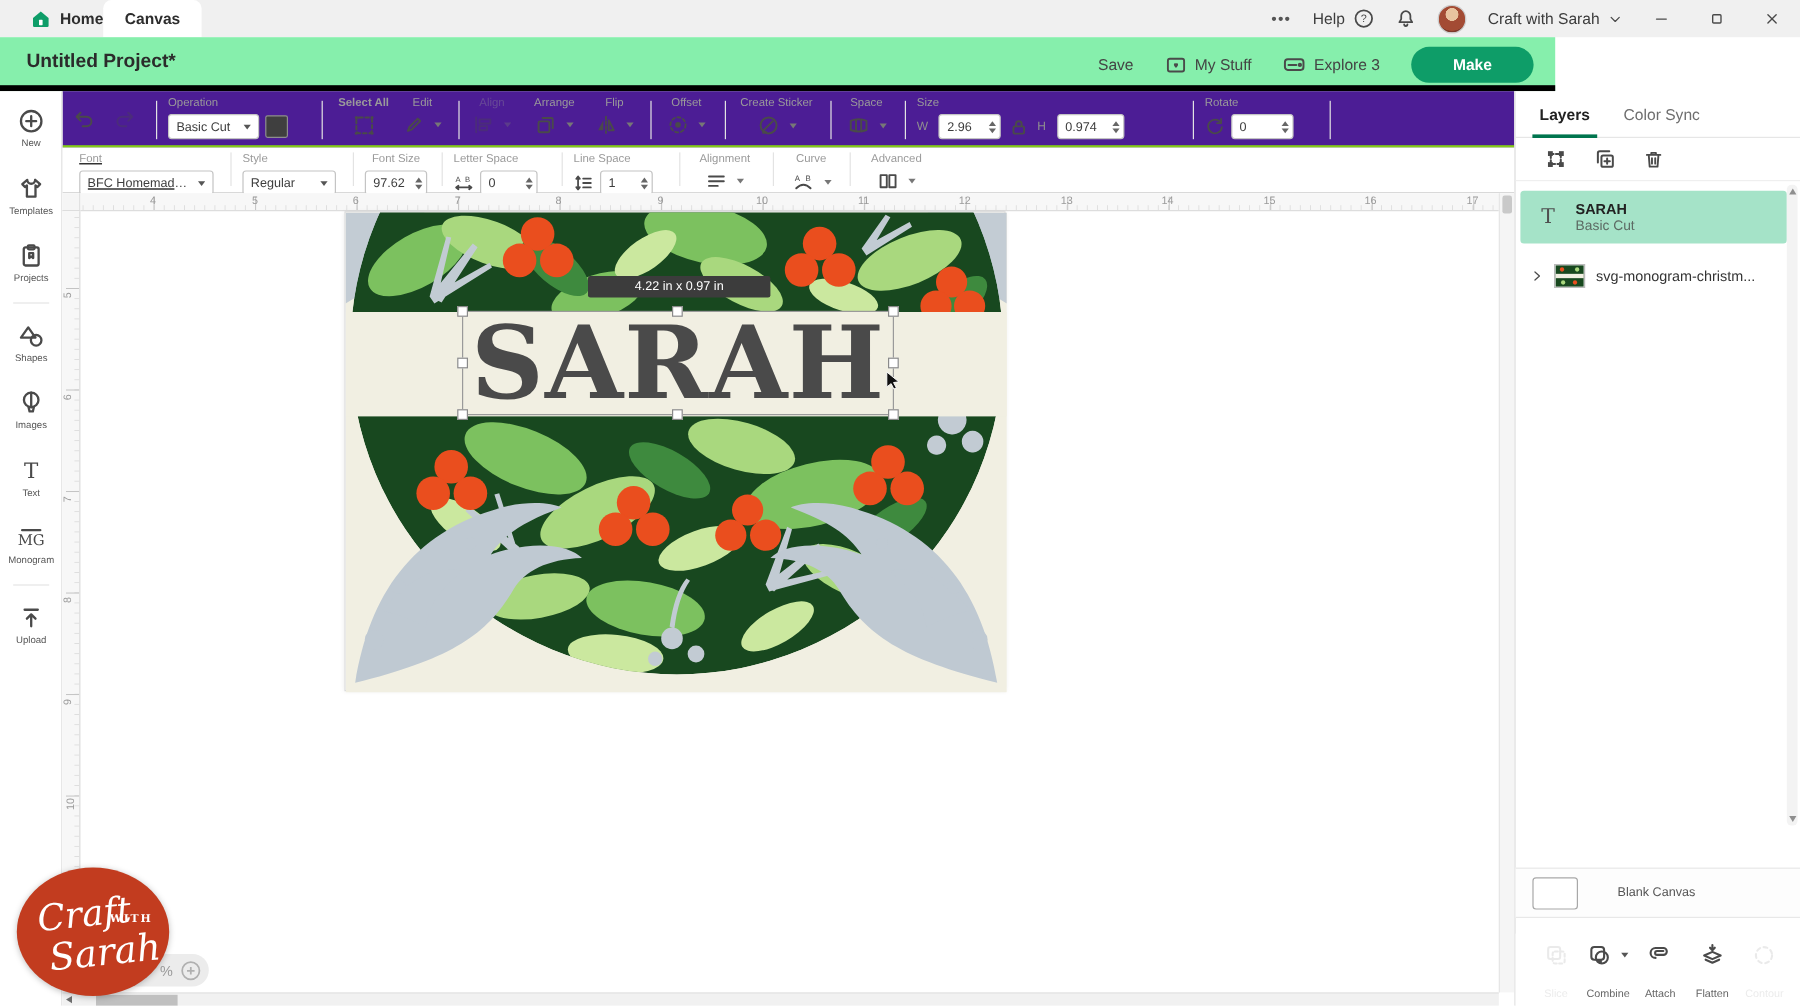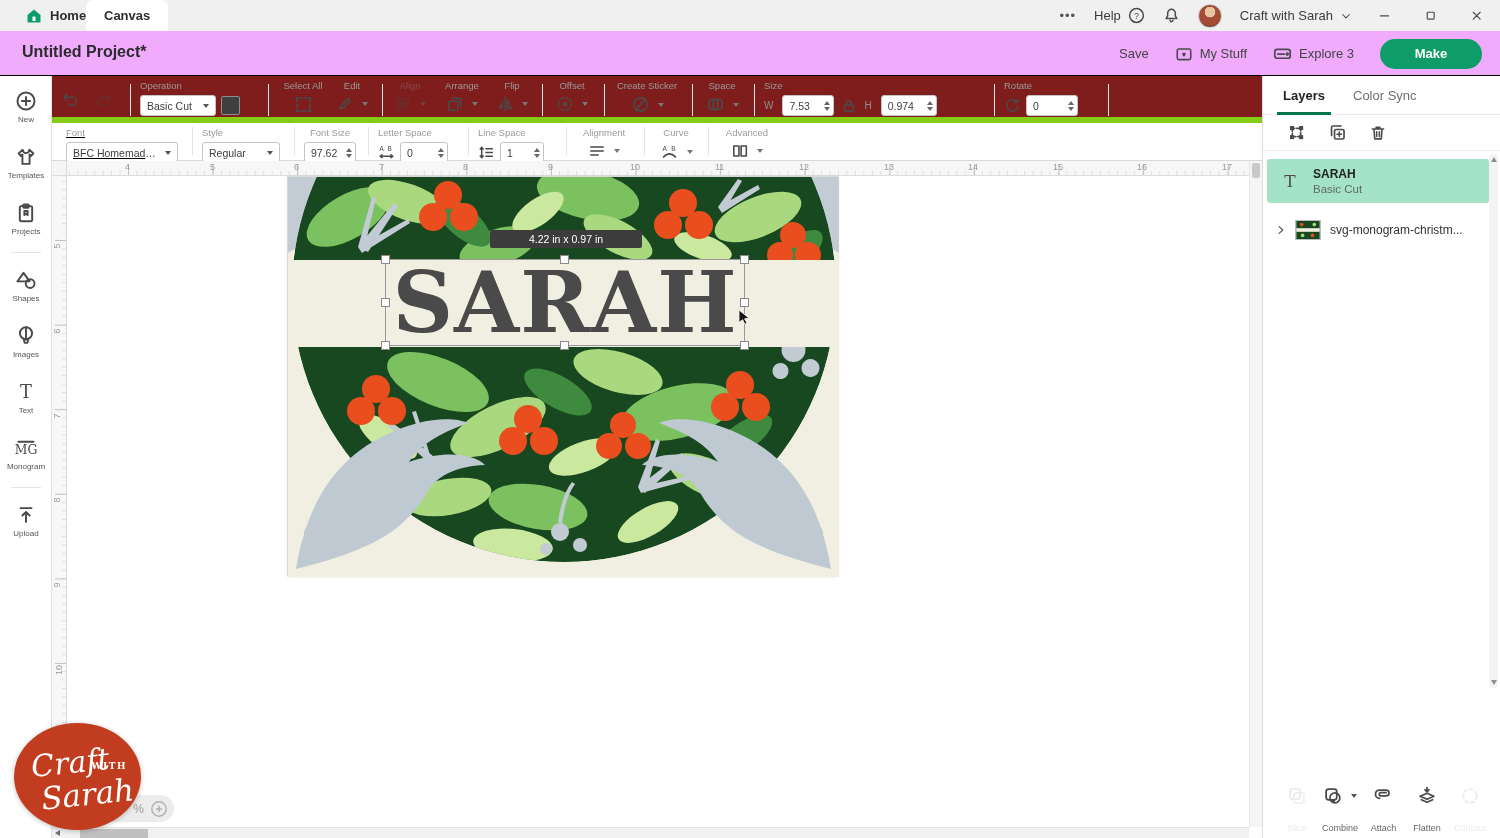--- a/index.html
+++ b/index.html
@@ -15,29 +15,29 @@
   #tab-home { left:8px; }
   #tab-canvas { left:86px; background:#fff; border-radius:7px 7px 0 0;text-align:center; }
   #tb-right { position:absolute; right:0; top:0; height:31px; display:flex; align-items:center; gap:18px; padding-right:10px; }
   #tb-right .txt { font-size:13px; color:#3c3c3c; }
   .winbtn { width:28px; height:31px; display:flex; align-items:center; justify-content:center; }
   #avatar { width:24px; height:24px; border-radius:50%;
             background:radial-gradient(circle at 50% 32%, #e8c39f 28%, #a34b34 30% 72%, #7c3a2c 74%);
             border:1px solid #ccc; }
 
   
-  #header { position:absolute; left:0; top:31px; width:1500px; height:45px; background:#f0abfc; border-bottom:1px solid #000000; }
+  #header { position:absolute; left:0; top:31px; width:1296px; height:45px; background:#86efac; border-bottom:5px solid #000000; }
   #project-title { position:absolute; left:22px; top:12px; font-size:16px; font-weight:bold; color:#2b2b2b; }
   #header-right { position:absolute; right:18px; top:7px; height:31px; display:flex; align-items:center; gap:26px; }
   .hdr-item { display:flex; align-items:center; gap:7px; font-size:13px; color:#444; cursor:pointer; }
   #make-btn { width:102px; height:30px; border:none; border-radius:15px; background:#0e9d68; color:#fff;
               font-size:13px; font-weight:bold; font-family:"Liberation Sans",sans-serif; cursor:pointer; }
 
   
-  #toolbar1 { position:absolute; left:52px; top:76px; width:1210px; height:47px; background:#7f1d1d; border-bottom:6px solid #84cc16; }
+  #toolbar1 { position:absolute; left:52px; top:76px; width:1210px; height:47px; background:#4c1d95; border-bottom:2px solid #84cc16; }
   #toolbar2 { position:absolute; left:52px; top:123px; width:1210px; height:38px; background:#fff; border-bottom:1px solid #d9d9d9; }
   .grp { position:absolute; top:4px; text-align:center; }
   .grp .lbl { font-size:9.5px; color:#9a9a9a; display:block; margin-bottom:4px; white-space:nowrap; }
   .sep { position:absolute; top:8px; width:1px; height:32px; background:#e3e3e3; }
   .sep2 { position:absolute; top:4px; width:1px; height:28px; background:#e3e3e3; }
   .ctl-row { display:flex; align-items:center; justify-content:center; gap:5px; }
   .select { display:flex; align-items:center; justify-content:space-between; border:1px solid #c4c4c4;
             border-radius:3px; height:21px; padding:0 6px; font-size:10.5px; color:#3d3d3d; background:#fff; cursor:pointer; white-space:nowrap; overflow:hidden; }
   .caret { width:0; height:0; border-left:3.5px solid transparent; border-right:3.5px solid transparent;
            border-top:4.5px solid #555; margin-left:5px; flex:none; }
@@ -221,21 +221,21 @@
     <div class="ctl-row" style="justify-content:flex-start;">
       <div class="select" style="width:76px;">
         <span>Basic Cut</span>
           <span class="caret"></span>
       </div>
       <div id="op-swatch"></div>
     </div>
   </div>
   <div class="sep" style="left:216px;"></div>
 
-  <div class="grp" style="left:226px; width:50px;">
+  <div class="grp" style="left:226px; width:50px;font-weight:bold;">
     <span class="lbl">Select All</span>
     <svg width="19" height="19" viewBox="0 0 16 16" style="margin:0 auto;">
       <rect class="ic" x="2.5" y="2.5" width="11" height="11" rx="2" stroke-dasharray="2.4 2"></rect>
       <circle cx="2.5" cy="2.5" r="1.1" fill="#4a4a4a"></circle>
         <circle cx="13.5" cy="2.5" r="1.1" fill="#4a4a4a"></circle>
       <circle cx="2.5" cy="13.5" r="1.1" fill="#4a4a4a"></circle>
         <circle cx="13.5" cy="13.5" r="1.1" fill="#4a4a4a"></circle>
     </svg>
   </div>
 
@@ -320,21 +320,21 @@
       <span class="caret" style="border-top-color:#777;"></span>
     </div>
   </div>
   <div class="sep" style="left:702px;"></div>
 
   <div class="grp" style="left:712px; width:218px; text-align:left;">
     <span class="lbl">Size</span>
     <div class="ctl-row" style="justify-content:flex-start;">
       <span class="axis">W</span>
       <div class="num" style="width:52px;">
-        <span>7.53</span>
+        <span>2.96</span>
         <span class="stepper">
             <span class="u"></span>
             <span class="d"></span>
           </span>
       </div>
       <svg width="14" height="14" viewBox="0 0 12 12" style="margin:0 3px;">
         <rect class="ic" x="2.2" y="5.4" width="7.6" height="5.2" rx="1"></rect>
         <path class="ic" d="M4 5.4 V3.8 a2 2 0 0 1 4 0 V5.4"></path>
       </svg>
       <span class="axis">H</span>
@@ -761,20 +761,24 @@
       </svg>
       <span class="nm">svg-monogram-christm...</span>
     </div>
   </div>
 
   <div id="rp-scroll">
     <div class="tri-up"></div>
     <div class="tri-dn"></div>
   </div>
 
+  <div id="blank-row">
+    <div id="blank-swatch"></div>
+    <span>Blank Canvas</span>
+  </div>
 
   <div id="rp-actions">
     <div class="act disabled">
       <svg width="20" height="20" viewBox="0 0 16 16">
         <rect class="ic" x="2.5" y="2.5" width="8" height="8" rx="1.5"></rect>
         <rect class="ic" x="5.5" y="5.5" width="8" height="8" rx="1.5" stroke-dasharray="2 1.6"></rect>
       </svg>
       <span>Slice</span>
     </div>
     <div class="act">

